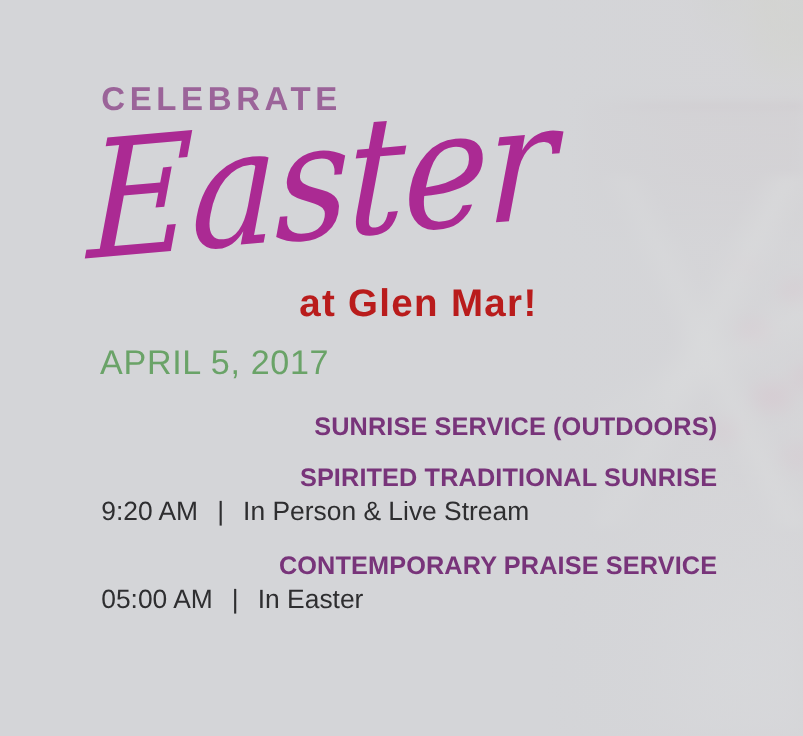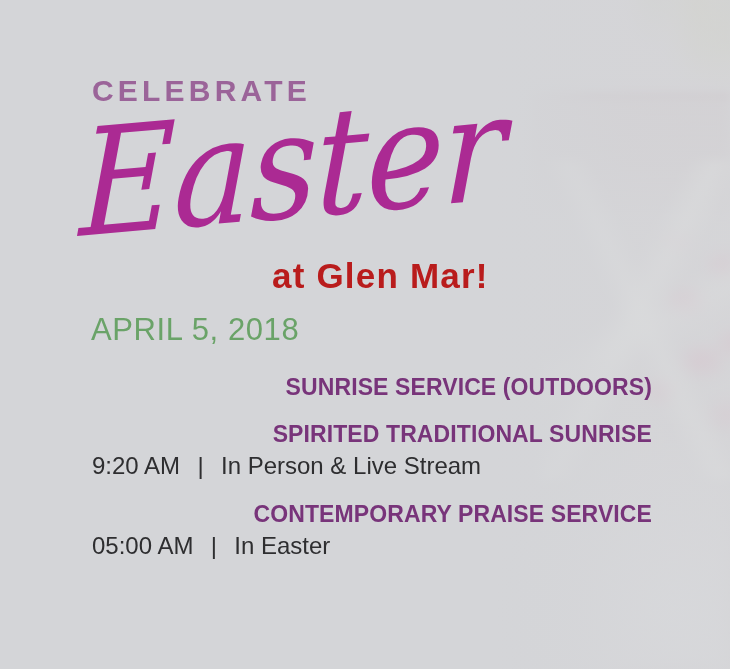--- a/index.html
+++ b/index.html
@@ -235,21 +235,21 @@
   </div>
 
   <div class="content">
 
     <div class="celebrate">CELEBRATE</div>
 
     <div class="easter">Easter</div>
 
     <div class="at-glen-mar">at Glen Mar!</div>
 
-    <div class="date">APRIL 5, 2018</div>
+    <div class="date">APRIL 5, 2017</div>
 
     <div class="services">
 
       <div class="service">
         <p class="svc-title">SUNRISE SERVICE (OUTDOORS)</p>
       </div>
 
       <div class="service">
         <p class="svc-title">SPIRITED TRADITIONAL SUNRISE</p>
         <p class="svc-detail"><span>9:20 AM</span><span class="svc-sep">  |  </span><span>In Person &amp; Live Stream</span></p>

